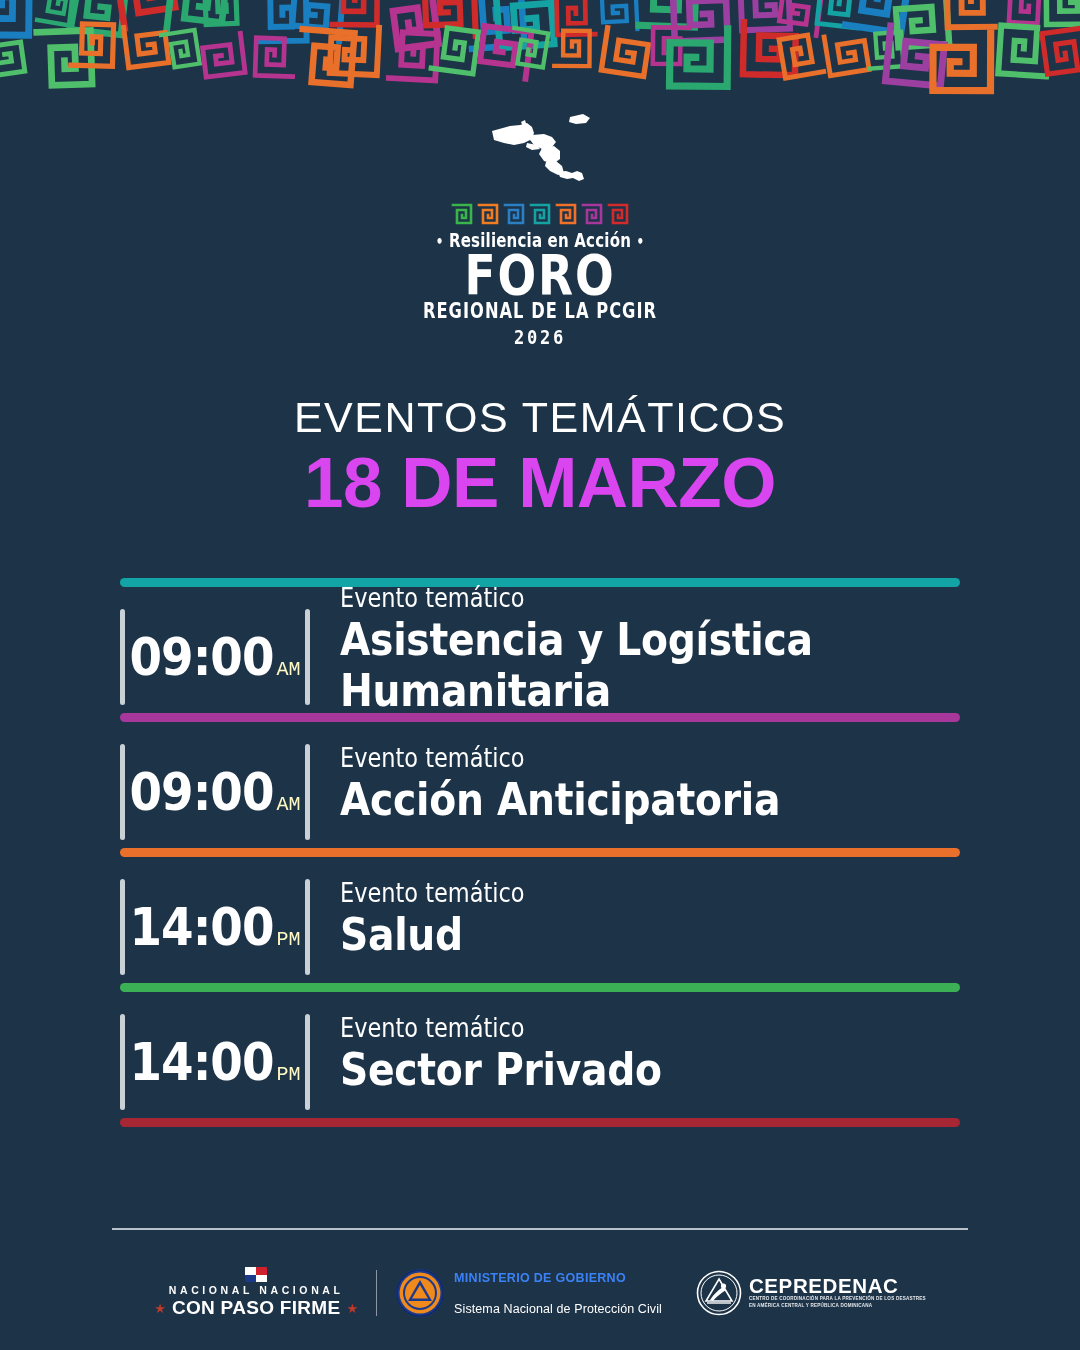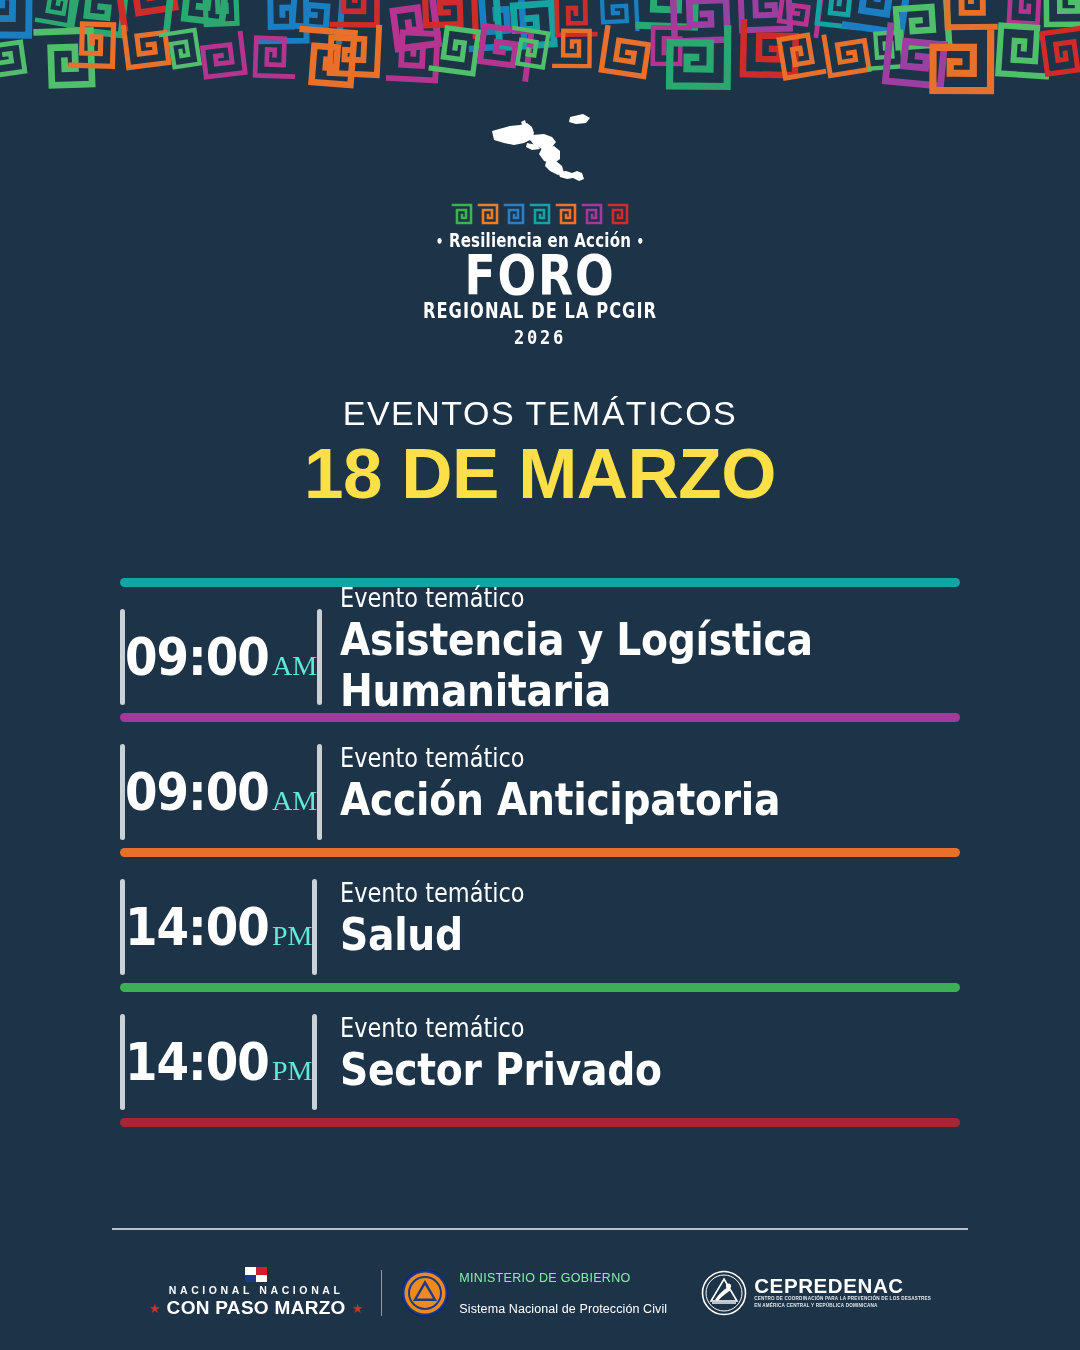--- a/index.html
+++ b/index.html
@@ -89,33 +89,33 @@
 
   
   #title-block {
     position: absolute;
     top: 396px;
     left: 0;
     width: 1080px;
     text-align: center;
   }
   #eyebrow {
-    font-size: 34px;
+    font-size: 43px;
     font-weight: 400;
     letter-spacing: 1.5px;
     line-height: 1;
     color: #ffffff;
   }
   #headline {
     font-size: 71px;
     font-weight: 700;
     letter-spacing: -0.5px;
     line-height: 1.08;
     margin-top: 6px;
-    color: #fde047;
+    color: #d946ef;
   }
 
   
   #schedule {
     position: absolute;
     top: 578px;
     left: 120px;
     width: 840px;
   }
 
@@ -155,25 +155,25 @@
     justify-content: center;
   }
   .time-text {
     font-family: "Liberation Sans Narrow", "DejaVu Sans Condensed", "Liberation Sans", sans-serif;
     font-size: 52px;
     font-weight: 700;
     letter-spacing: -1px;
     color: #ffffff;
   }
   .time-suffix {
-    font-family: Liberation Serif, serif;
-    font-size: 28px;
+    font-family: Liberation Mono, monospace;
+    font-size: 20px;
     font-weight: 400;
     margin-left: 3px;
-    color: #5eead4;
+    color: #fef9c3;
   }
 
   .event-cell {
     padding-left: 30px;
     display: flex;
     flex-direction: column;
     justify-content: center;
   }
   .event-kicker {
     font-family: "Liberation Sans Narrow", "DejaVu Sans Condensed", "Liberation Sans", sans-serif;
@@ -247,21 +247,21 @@
 
   #footer-sep {
     width: 1px; height: 46px;
     background: #8c97a3;
     margin: 0 18px;
   }
 
   
   #logo-ministerio { gap: 9px; }
   #min-text-1 {
-    font-size: 12.5px; font-weight: 400; letter-spacing: 0.3px; color: #86efac;
+    font-size: 12.5px; font-weight: 700; letter-spacing: 0.3px; color: #3b82f6;
   }
   #min-text-2 {
     font-size: 12.5px; font-weight: 400; letter-spacing: 0.1px; color: #ffffff; margin-top: 17px;
   }
 
   
   #logo-cepredenac { gap: 7px; margin-left: 34px; align-items: center; }
   #cep-name {
     font-size: 20.5px; font-weight: 700; letter-spacing: 0.6px; color: #ffffff; line-height: 1;
   }
@@ -482,21 +482,21 @@
   <div class="footer-logo" id="logo-gobierno">
     <div id="gob-flag">
       <div style="background:#ffffff"></div>
       <div style="background:#d0202e"></div>
       <div style="background:#1b3a8c"></div>
       <div style="background:#ffffff"></div>
     </div>
     <div id="gob-line1">NACIONAL NACIONAL</div>
     <div id="gob-line2row">
       <span class="gob-star">★</span>
-      <span id="gob-line2">CON PASO MARZO</span>
+      <span id="gob-line2">CON PASO FIRME</span>
       <span class="gob-star">★</span>
     </div>
   </div>
 
   <div id="footer-sep"></div>
 
   <div class="footer-logo" id="logo-ministerio">
     <svg width="50" height="50" viewBox="0 0 50 50">
       <circle cx="25" cy="25" r="24" fill="#1b3a8c"></circle>
       <circle cx="25" cy="25" r="20.5" fill="#f08a1d"></circle>

